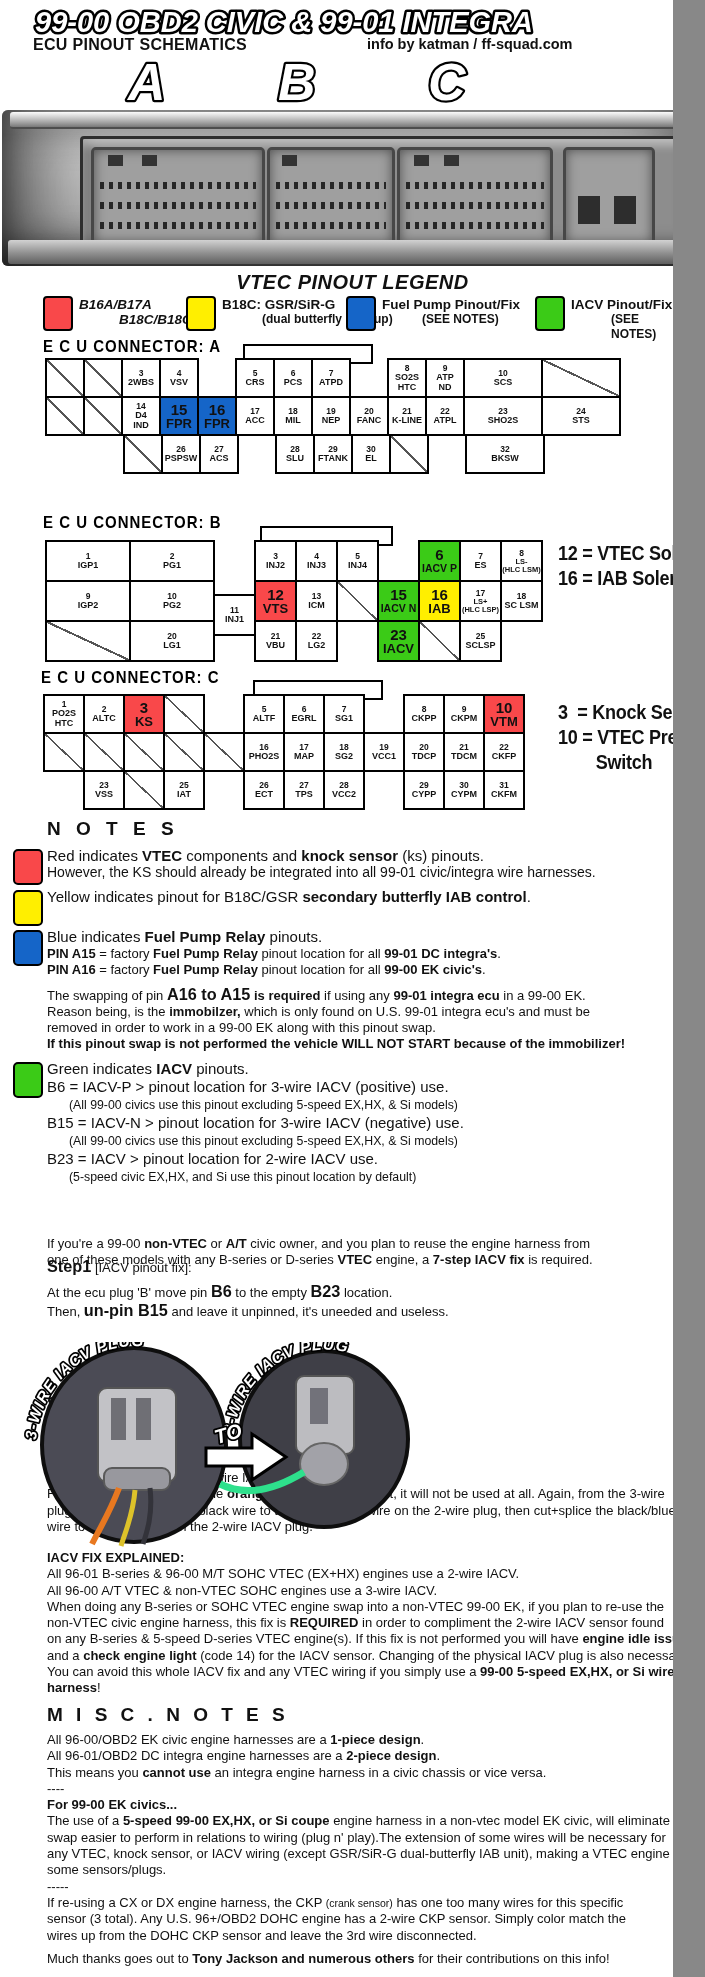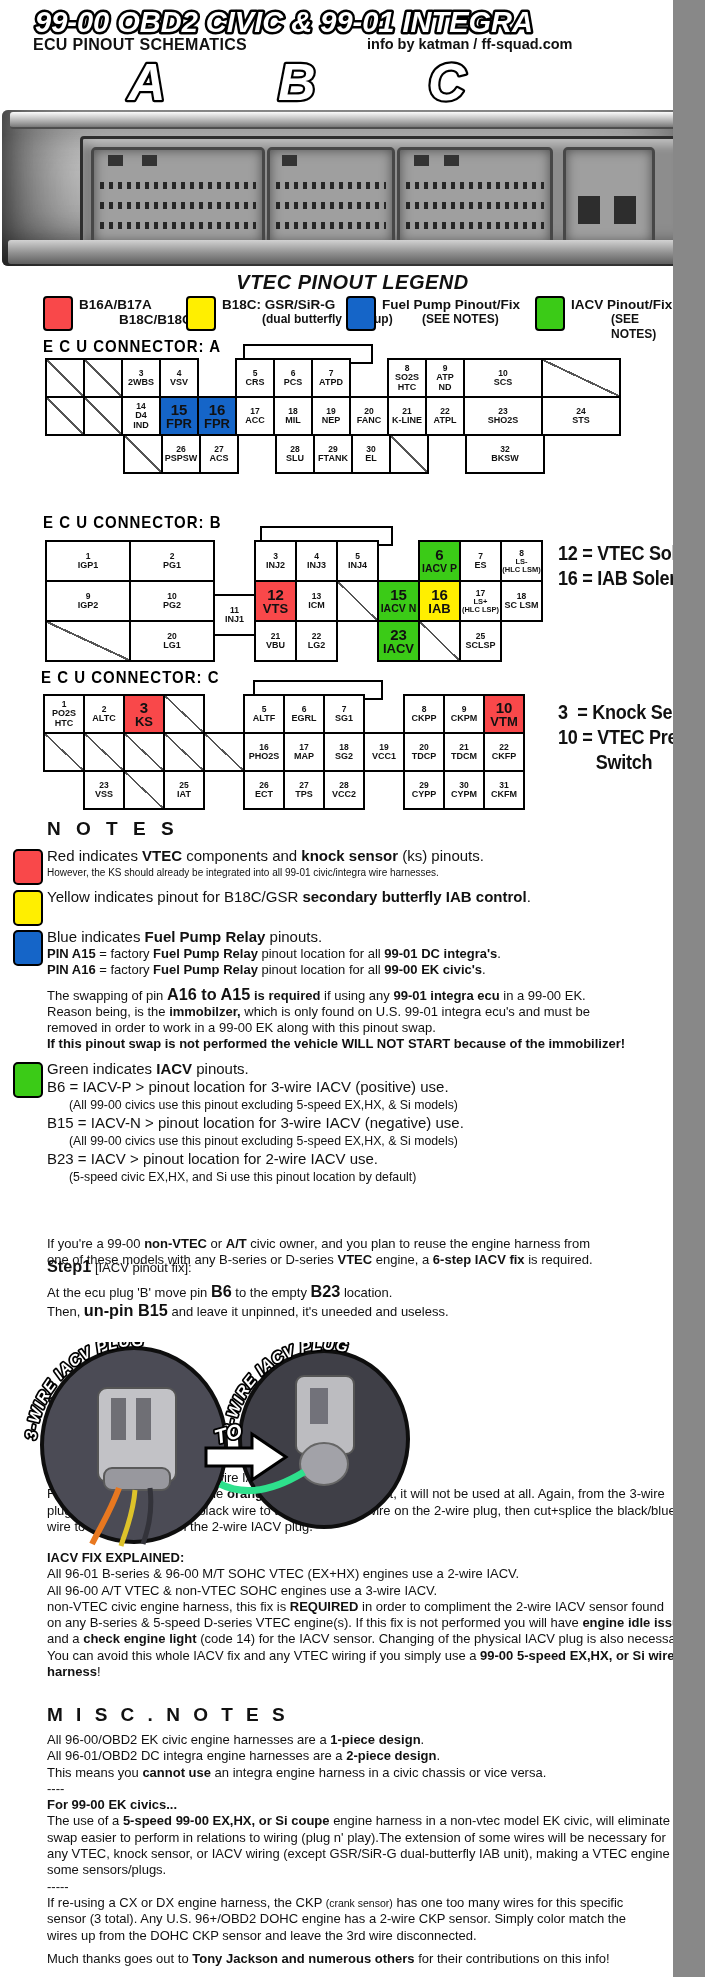--- a/index.html
+++ b/index.html
@@ -60,21 +60,21 @@
   .conn-ann{position:absolute;font-weight:900;font-size:19px;line-height:24px;white-space:pre;
      letter-spacing:-.3px;transform:scaleX(.95) scaleY(1.05);transform-origin:left top;}
 
   
   .notes-h{position:absolute;left:47px;top:818px;font-weight:900;font-size:19px;letter-spacing:5px;}
   .nblock{position:absolute;left:0;width:705px;}
   .swatch{position:absolute;left:13px;top:2px;width:26px;height:32px;border:2.5px solid #000;border-radius:5px;}
   .nlines{margin-left:47px;margin-right:6px;}
   .ln{font-size:13px;line-height:16.3px;}
   .ln.lg{font-size:15px;line-height:18px;}
-  .ln.sm{font-size:10px;line-height:15.5px;}
+  .ln.sm{font-size:14px;line-height:15.5px;}
   .ln.sub{font-size:12.3px;line-height:18px;margin-left:22px;}
   .ln.bold{font-weight:bold;}
   .ln.gapline{height:7px;}
   .ln b.xl{font-size:1.25em;}
   .misc-h{font-weight:900;font-size:19px;letter-spacing:4px;margin-bottom:6px;}
   .ln small{font-size:10.5px;}
 </style>
 </head>
 <body>
 
@@ -121,21 +121,21 @@
     </div>
   </div>
   <svg style="position:absolute;left:0;top:52px;" width="705" height="58">
     <text id="t-la" x="128" y="48" font-size="52" font-weight="900" font-style="italic" fill="#fff" stroke="#000" stroke-width="4.5" paint-order="stroke" stroke-linejoin="round">A</text>
     <text id="t-lb" x="278" y="48" font-size="52" font-weight="900" font-style="italic" fill="#fff" stroke="#000" stroke-width="4.5" paint-order="stroke" stroke-linejoin="round">B</text>
     <text id="t-lc" x="428" y="48" font-size="52" font-weight="900" font-style="italic" fill="#fff" stroke="#000" stroke-width="4.5" paint-order="stroke" stroke-linejoin="round">C</text>
   </svg>
 
   <div class="legend-title">VTEC PINOUT LEGEND</div>
   <div id="legend-row">
-      <div class="legend-item" style="left: 43px;">
+      <div class="legend-item" style="left: 43px; font-style: italic;">
         <div class="lgbox" style="background:#f9484a"></div>
      <div class="lgtext">
           <div class="l1">B16A/B17A</div>
      <div class="l2 big">B18C/B18C-R</div>
         </div>
       </div>
       <div class="legend-item" style="left: 186px;">
         <div class="lgbox" style="background:#ffef00"></div>
      <div class="lgtext">
           <div class="l1">B18C: GSR/SiR-G</div>
@@ -547,21 +547,21 @@
           <div class="ln sub">(All 99-00 civics use this pinout excluding 5-speed EX,HX, &amp; Si models)</div>
           <div class="ln lg">B15 = IACV-N &gt; pinout location for 3-wire IACV (negative) use.</div>
           <div class="ln sub">(All 99-00 civics use this pinout excluding 5-speed EX,HX, &amp; Si models)</div>
           <div class="ln lg">B23 = IACV &gt; pinout location for 2-wire IACV use.</div>
           <div class="ln sub">(5-speed civic EX,HX, and Si use this pinout location by default)</div>
         </div>
       </div>
       <div class="nblock" style="top: 1236px;">
         <div class="nlines">
           <div class="ln ln">If you're a 99-00 <b>non-VTEC</b> or <b>A/T</b> civic owner, and you plan to reuse the engine harness from</div>
-          <div class="ln ln">one of these models with any B-series or D-series <b>VTEC</b> engine, a <b>6-step IACV fix</b> is required.</div>
+          <div class="ln ln">one of these models with any B-series or D-series <b>VTEC</b> engine, a <b>7-step IACV fix</b> is required.</div>
         </div>
       </div>
       <div class="nblock" style="top: 1258px;">
         <div class="nlines">
           <div class="ln ln"><b class="xl">Step1</b> [IACV pinout fix]:</div>
           <div class="ln gapline"></div>
           <div class="ln ln">At the ecu plug 'B' move pin <b class="xl">B6</b> to the empty <b class="xl">B23</b> location.</div>
           <div class="ln ln">Then, <b class="xl">un-pin B15</b> and leave it unpinned, it's uneeded and useless.</div>
         </div>
       </div>
@@ -576,20 +576,21 @@
           <div class="ln ln">From the 3-wire plug unpin the <b>orange wire</b> and disregard it, it will not be used at all. Again, from the 3-wire</div>
           <div class="ln ln">plug cut+splice the yellow/black wire to the green/black wire on the 2-wire plug, then cut+splice the black/blue</div>
           <div class="ln ln">wire to the black wire on the 2-wire IACV plug.</div>
         </div>
       </div>
       <div class="nblock" style="top: 1550px;">
         <div class="nlines">
           <div class="ln ln bold">IACV FIX EXPLAINED:</div>
           <div class="ln ln">All 96-01 B-series &amp; 96-00 M/T SOHC VTEC (EX+HX) engines use a 2-wire IACV.</div>
           <div class="ln ln">All 96-00 A/T VTEC &amp; non-VTEC SOHC engines use a 3-wire IACV.</div>
+          <div class="ln ln">When doing any B-series or SOHC VTEC engine swap into a non-VTEC 99-00 EK, if you plan to re-use the</div>
           <div class="ln ln">non-VTEC civic engine harness, this fix is <b>REQUIRED</b> in order to compliment the 2-wire IACV sensor found</div>
           <div class="ln ln">on any B-series &amp; 5-speed D-series VTEC engine(s). If this fix is not performed you will have <b>engine idle issues</b></div>
           <div class="ln ln">and a <b>check engine light</b> (code 14) for the IACV sensor. Changing of the physical IACV plug is also necessary.</div>
           <div class="ln ln">You can avoid this whole IACV fix and any VTEC wiring if you simply use a <b>99-00 5-speed EX,HX, or Si wire</b></div>
           <div class="ln ln"><b>harness</b>!</div>
         </div>
       </div>
       <div class="nblock" style="top: 1704px;">
         <div class="nlines">
           <div class="misc-h">M I S C .   N O T E S</div>

